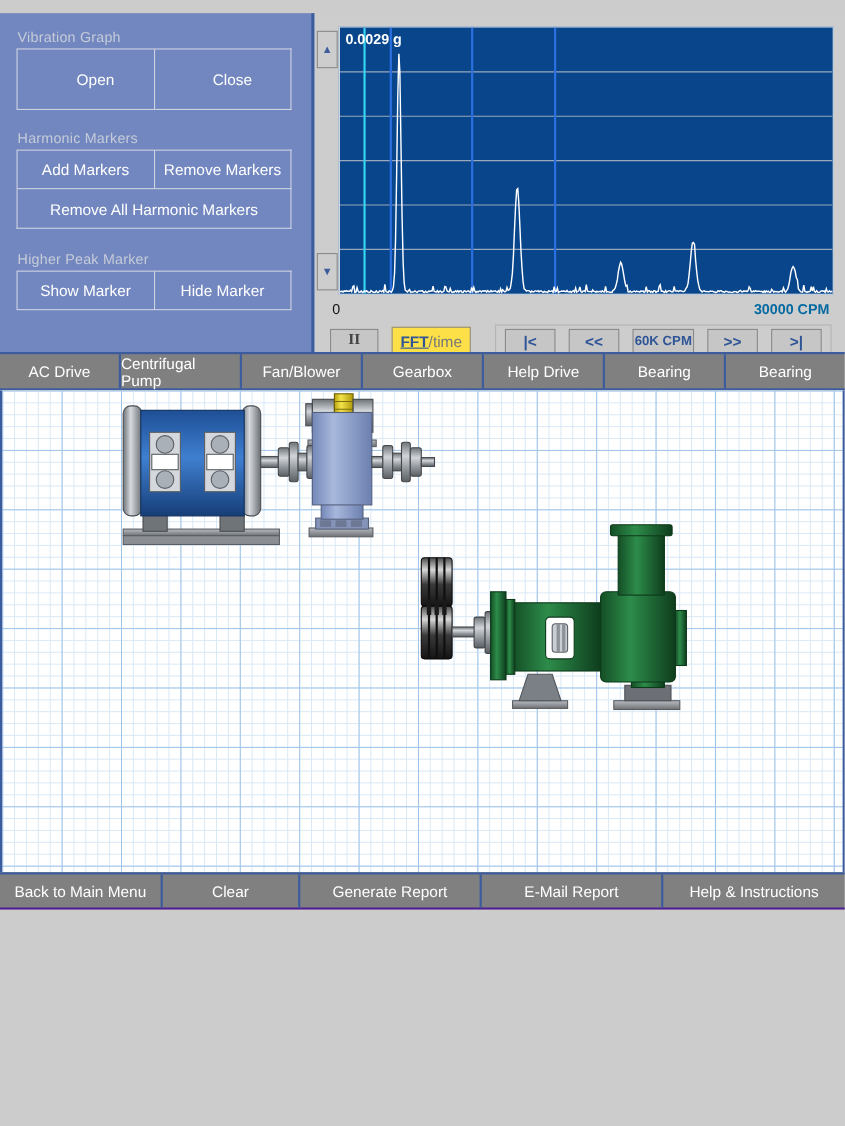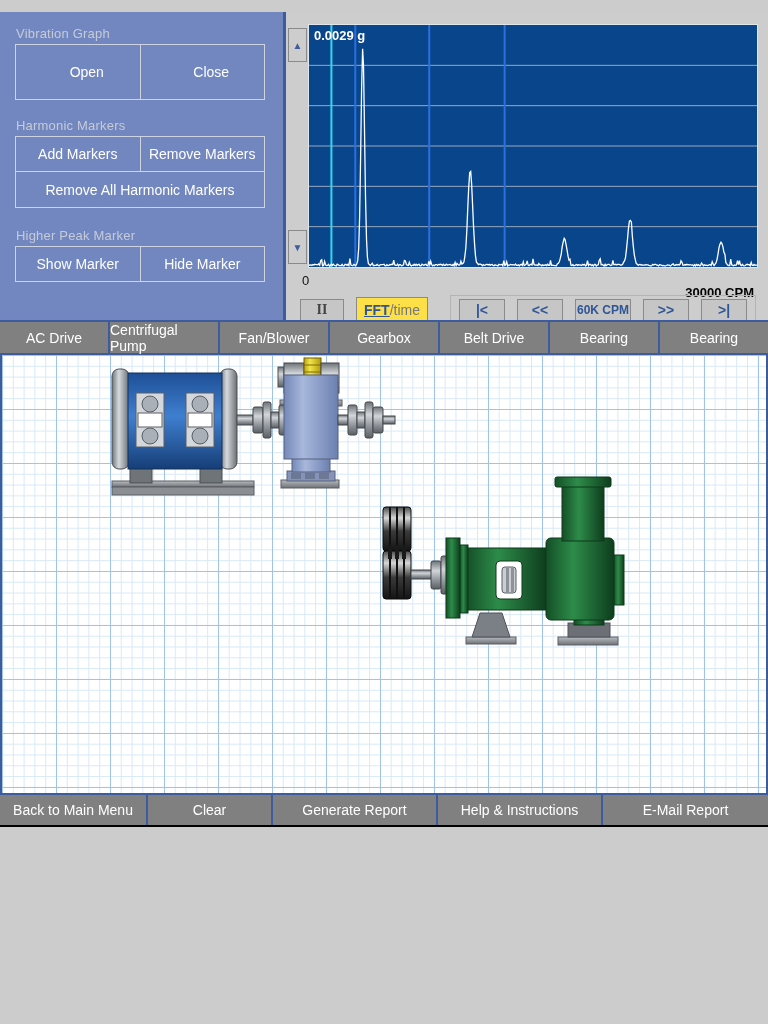--- a/index.html
+++ b/index.html
@@ -63,22 +63,22 @@
   .plot-amp {
     position: absolute; left: 5px; top: 3px; color: #ffffff;
     font-size: 13px; font-weight: bold; z-index: 4;
     font-family: "Liberation Sans", sans-serif;
   }
   .axis-left {
     position: absolute; left: 302px; top: 261px; color: #111;
     font-size: 13px;
   }
   .axis-right {
-    position: absolute; right: 14px; top: 261px; color: #000000;
-    font-size: 13px; font-weight: bold; margin-top: 12px;
+    position: absolute; right: 14px; top: 261px; color: #0369a1;
+    font-size: 13px; font-weight: bold;
   }
 
   
   .transport { position: absolute; left: 300px; top: 283px; height: 30px; display: flex; align-items: center; }
   .tbtn {
     background: #c6c6c6; border: 1px solid #8a8a8a; color: #2f5597;
     font-size: 14px; font-weight: bold; height: 22px; cursor: pointer;
     display: flex; align-items: center; justify-content: center;
     font-family: "Liberation Sans", sans-serif;
   }
@@ -121,21 +121,21 @@
       linear-gradient(to bottom, #d8e9f7 1px, transparent 1px);
     background-size: 54px 54px, 54px 54px, 10.8px 10.8px, 10.8px 10.8px;
     border-left: 2px solid #3d5c9e; border-right: 2px solid #3d5c9e;
     overflow: hidden;
   }
 
   
   .bottombar {
     position: absolute; left: 0; top: 793px; width: 768px; height: 34px;
     display: flex; background: #808080;
-    border-top: 2px solid #3d5c9e; border-bottom: 2px solid #000000;
+    border-top: 2px solid #3d5c9e; border-bottom: 2px solid #4c1d95;
   }
   .bbtn {
     display: flex; align-items: center; justify-content: center;
     color: #ffffff; font-size: 14px; cursor: pointer;
     border-right: 2px solid #3d5c9e;
     font-family: "Liberation Sans", sans-serif;
   }
   .bbtn:last-child { border-right: none; }
   .footer {
     position: absolute; left: 0; top: 827px; width: 768px; height: 197px;
@@ -227,21 +227,21 @@
         </div>
       </div>
     </div>
   </div>
 
   <div class="tabbar">
     <div class="tab">AC Drive</div>
     <div class="tab">Centrifugal Pump</div>
     <div class="tab">Fan/Blower</div>
     <div class="tab">Gearbox</div>
-    <div class="tab">Belt Drive</div>
+    <div class="tab">Help Drive</div>
     <div class="tab">Bearing</div>
     <div class="tab">Bearing</div>
   </div>
 
   <div class="canvas">
     <svg width="764" height="438" viewBox="0 0 764 438">
       <defs>
         <linearGradient id="gMotor" x1="0" y1="0" x2="0" y2="1">
           <stop offset="0%" stop-color="#1e4f96"></stop>
           <stop offset="45%" stop-color="#3f7fd0"></stop>
@@ -410,18 +410,18 @@
         <rect x="560" y="130" width="42" height="56" fill="url(#gGreenV)" stroke="#0d3a1b"></rect>
         <rect x="553" y="122" width="56" height="10" rx="2" fill="url(#gGreenV)" stroke="#0d3a1b"></rect>
       </g>
     </svg>
   </div>
 
   <div class="bottombar">
     <div class="bbtn" style="width:148px">Back to Main Menu</div>
     <div class="bbtn" style="width:125px">Clear</div>
     <div class="bbtn" style="width:165px">Generate Report</div>
+    <div class="bbtn" style="width:165px">E-Mail Report</div>
     <div class="bbtn" style="width:165px">Help &amp; Instructions</div>
-    <div class="bbtn" style="width:165px">E-Mail Report</div>
   </div>
 
   <div class="footer"></div>
 </div>
 
 </body></html>

